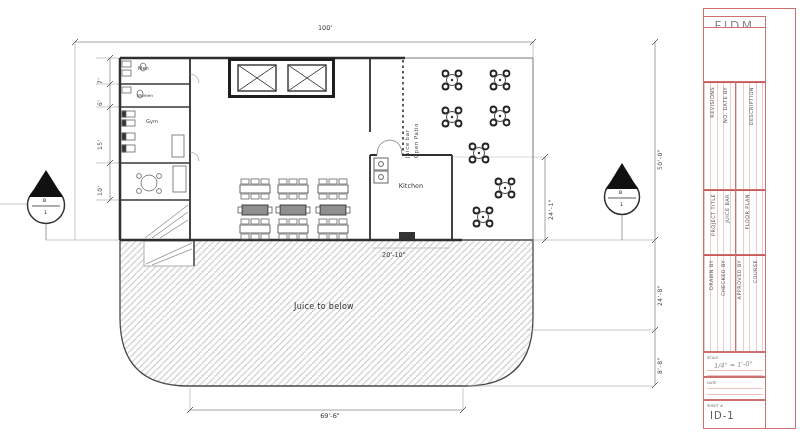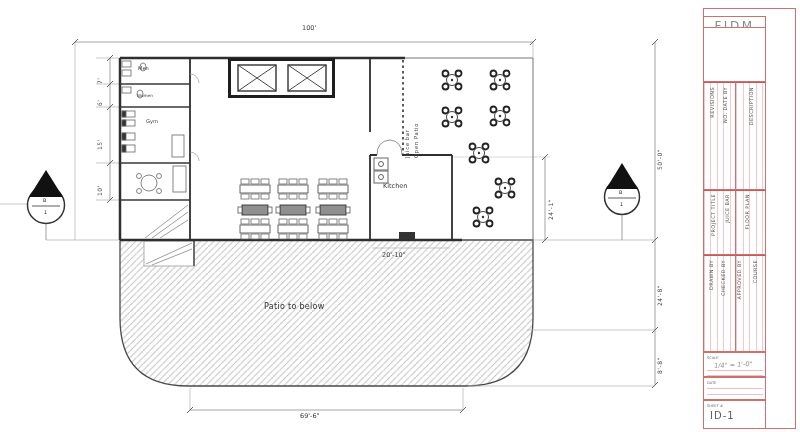--- a/index.html
+++ b/index.html
@@ -1,20 +1,20 @@
 <!DOCTYPE html>
 <html><head>
 <meta charset="utf-8">
 <style>
   html,body{margin:0;padding:0;background:#fff;width:800px;height:432px;overflow:hidden;}
   *{box-sizing:border-box;}
   #stage{position:relative;width:800px;height:432px;background:#ffffff;font-family:"DejaVu Sans",sans-serif;}
   #plan-svg{position:absolute;left:0;top:0;}
   .lbl{position:absolute;color:#3a3a3a;white-space:nowrap;line-height:1;font-family:"DejaVu Sans",sans-serif;}
-  .ctr{text-align:left;}
+  .ctr{text-align:center;}
   .vlbl{position:absolute;writing-mode:vertical-rl;transform:rotate(180deg);color:#444;white-space:nowrap;line-height:1;letter-spacing:.5px;font-family:"DejaVu Sans",sans-serif;} .f6{font-size:6.5px;} .f5{font-size:6px;transform:scale(.85);transform-origin:0 0;}
   .f4{font-size:6px;transform:scale(.7);transform-origin:0 0;}
   .vf6{font-size:6px;} .vf5{font-size:5.5px;}
   .open-below{font-size:8px;color:#333;letter-spacing:.3px;}
   
   .tb div, .tb span{position:absolute;}
   .tb-outer{left:703px;top:8px;width:93px;height:421px;border:1px solid #cc7070;}
   .tb-logo{left:703px;top:8px;width:63px;height:19px;border:1px solid #cc7070;display:flex;align-items:center;justify-content:center;margin-top:8px;}
   .tb-logo span{position:static;font-size:12px;color:#8a8a8a;letter-spacing:2.5px;font-family:"DejaVu Sans",sans-serif;}
   .tb-empty{left:703px;top:27px;width:63px;height:55px;border:1px solid #cc7070;background:#fff;}
@@ -198,21 +198,21 @@
   <div class="vlbl vf6" style="left:97px;top:170px;height:26px;">10'</div>
 
   <div class="lbl f5" style="left:138px;top:66px;">Men</div>
   <div class="lbl f4" style="left:137px;top:93px;">Women</div>
   <div class="lbl f5" style="left:146px;top:119px;">Gym</div>
   <div class="lbl f6 ctr" style="left:383px;top:183px;width:56px;">Kitchen</div>
 
   <div class="vlbl vf5" style="left:405px;top:80px;height:78px;">Juice bar</div>
   <div class="vlbl vf5" style="left:414px;top:80px;height:78px;">Open Patio</div>
 
-  <div class="lbl open-below ctr" style="left:264px;top:303px;width:120px;">Patio to below</div>
+  <div class="lbl open-below ctr" style="left:264px;top:303px;width:120px;">Juice to below</div>
 
   <div class="lbl f6" style="left:382px;top:252px;">20'-10"</div>
   <div class="lbl f6 ctr" style="left:300px;top:413px;width:60px;">69'-6"</div>
 
   <div class="vlbl vf6" style="left:657px;top:116px;height:54px;">50'-0"</div>
   <div class="vlbl vf6" style="left:657px;top:266px;height:40px;">24'-8"</div>
   <div class="vlbl vf6" style="left:657px;top:340px;height:34px;">8'-8"</div>
   <div class="vlbl vf6" style="left:548px;top:178px;height:42px;">24'-1"</div>
 
   <div class="mk" style="left:43px;top:197px;">B</div>

